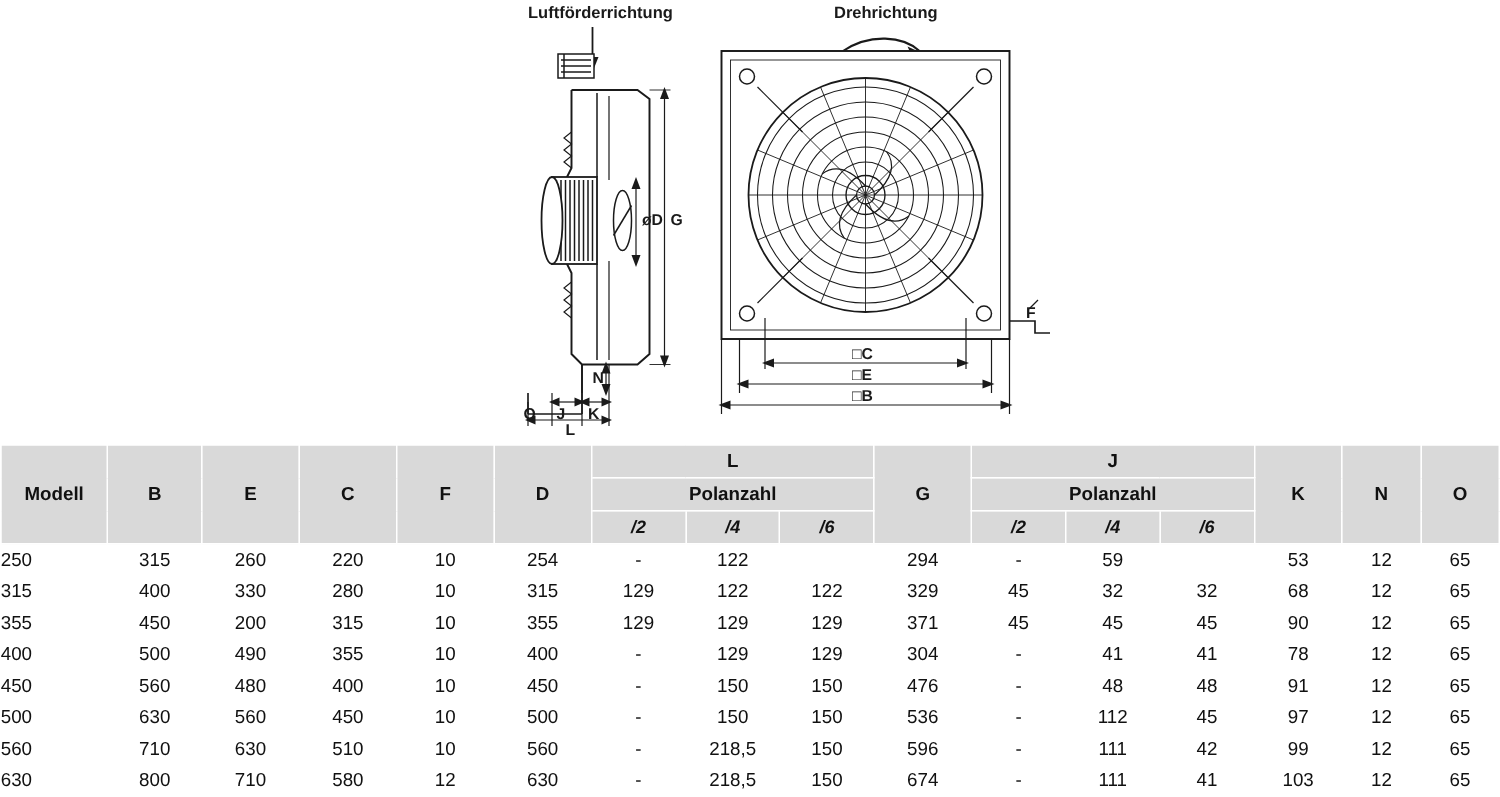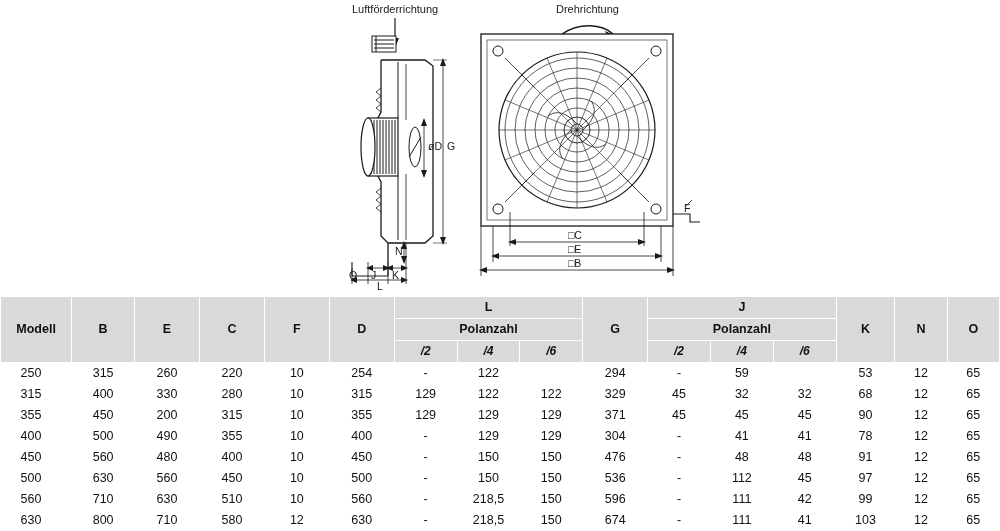--- a/index.html
+++ b/index.html
@@ -5,21 +5,21 @@
   * { box-sizing: border-box; }
   html, body {
     margin: 0; padding: 0;
     width: 1000px; height: 531px;
     background: #ffffff;
     font-family: "Liberation Sans", sans-serif;
   }
   #root { position: relative; width: 1000px; height: 531px; overflow: hidden; }
 
   
-  #drawing { position: absolute; left: 0; top: 0; width: 1000px; height: 292px; }
+  #drawing { position: absolute; left: 0; top: 0; width: 1000px; height: 292px; font-weight: bold; }
   .dwg-label {
     position: absolute;
     font-size: 11px;
     color: #1a1a1a;
     white-space: nowrap;
   }
   #lbl-luft { left: 352px; top: 3px; }
   #lbl-dreh { left: 556px; top: 3px; }
 
   
@@ -48,21 +48,21 @@
     color: #111111;
   }
   table.spec thead th.grouphdr { font-weight: bold; }
   table.spec thead th.sub { font-style: italic; font-weight: bold; font-size: 12px; }
   table.spec tbody td {
     background: #ffffff;
     border: none;
     border-bottom: none;
   }
   table.spec tbody tr { height: 21px; }
-  table.spec tbody td.modelcell { text-align: left; padding-left: 20px; }
+  table.spec tbody td.modelcell { text-align: left; padding-left: 0; }
 
   
   col.c-modell { width: 68px; }
   col.c-b { width: 60px; }
   col.c-e { width: 62px; }
   col.c-c { width: 62px; }
   col.c-f { width: 62px; }
   col.c-d { width: 62px; }
   col.c-l2 { width: 60px; }
   col.c-l4 { width: 60px; }

